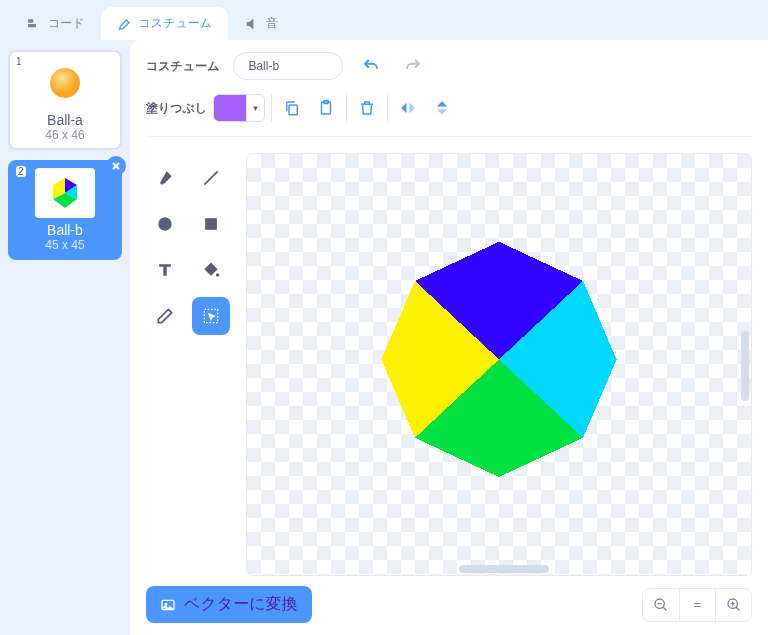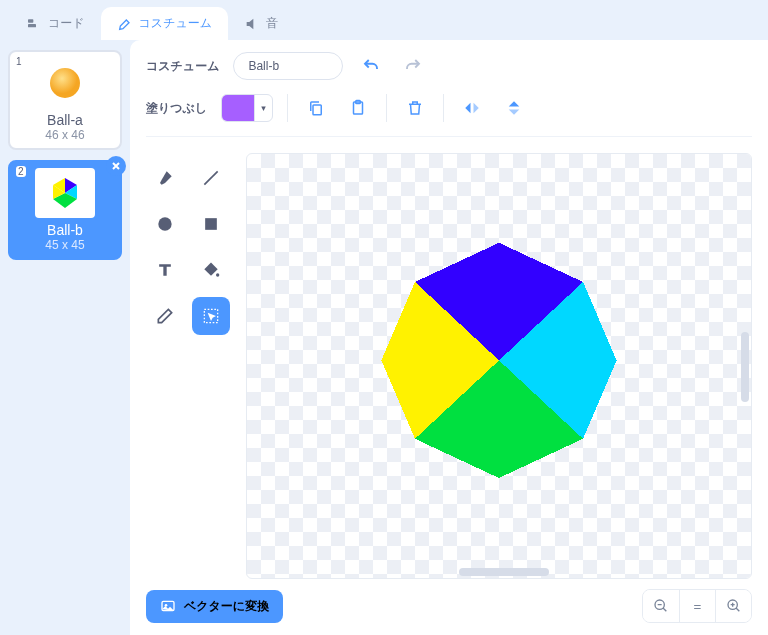--- a/index.html
+++ b/index.html
@@ -26,21 +26,21 @@
 
 .editor { flex: 1; background: #fff; border-radius: 10px 0 0 0; margin-top:0; padding: 12px 16px; position: relative; display:flex; flex-direction:column;}
 
 .row1 { display:flex; align-items:center; gap:14px; margin-bottom:14px;}
 .label { font-size:12px; color:#575e75; font-weight:600;}
 .name-input { border:1px solid #dde3ee; border-radius:20px; padding:6px 14px; font-size:12px; color:#575e75; width:110px;}
 .icon-btn { background:none; border:none; cursor:pointer; color:#4c97ff; width:28px; height:28px; display:flex; align-items:center; justify-content:center; border-radius:6px;}
 .icon-btn.muted { color:#b8c2d6; }
 .divider-v { width:1px; height:28px; background:#e6ebf2; }
 
-.row2 { display:flex; align-items:center; gap:14px; margin-bottom:16px; padding-bottom:14px; border-bottom:1px solid #eef2f8;}
+.row2 { display:flex; align-items:center; gap:6px; margin-bottom:16px; padding-bottom:14px; border-bottom:1px solid #eef2f8;}
 .fill-swatch { display:flex; border:1px solid #dde3ee; border-radius:6px; overflow:hidden;}
 .swatch { width:32px; height:26px; background:#a65fff;}
 .swatch-arrow { width:18px; height:26px; display:flex; align-items:center; justify-content:center; color:#575e75; font-size:9px; border-left:1px solid #dde3ee;}
 
 .workspace { flex:1; display:flex; gap:10px; position:relative;}
 .tools { width:90px; display:flex; flex-wrap:wrap; gap:8px; align-content:flex-start; padding-top:6px;}
 .tool { width:38px; height:38px; border-radius:8px; display:flex; align-items:center; justify-content:center; color:#575e75; cursor:pointer;}
 .tool.selected { background:#4c97ff; color:#fff;}
 
 .canvas-wrap { flex:1; border:1px solid #e6ebf2; border-radius:6px; position:relative; overflow:hidden; background:#fff;}
@@ -51,21 +51,21 @@
     linear-gradient(45deg,transparent 75%,#eceff5 75%),
     linear-gradient(-45deg,transparent 75%,#eceff5 75%);
   background-size:28px 28px;
   background-position:0 0,0 14px,14px -14px,-14px 0;
 }
 .pixel-ball { position:absolute; left:50%; top:50%; transform:translate(-50%,-52%); width:280px; height:280px;}
 .scrollbar-v { position:absolute; right:2px; top:42%; width:8px; height:70px; background:#d6dce8; border-radius:4px;}
 .scrollbar-h { position:absolute; bottom:2px; left:42%; height:8px; width:90px; background:#d6dce8; border-radius:4px;}
 
 .bottom-row { display:flex; align-items:center; justify-content:space-between; margin-top:10px;}
-.convert-btn { background:#4c97ff; color:#000000; border:none; border-radius:8px; padding:8px 14px; font-size:12px; font-weight:700; display:flex; align-items:center; gap:8px; cursor:pointer;}
+.convert-btn { background:#4c97ff; color:#4c1d95; border:none; border-radius:8px; padding:8px 14px; font-size:16px; font-weight:400; display:flex; align-items:center; gap:8px; cursor:pointer;}
 .zoom-group { display:flex; border:1px solid #e6ebf2; border-radius:8px; overflow:hidden; margin-left:auto;}
 .zoom-group button { background:#fff; border:none; width:36px; height:32px; color:#7a8599; cursor:pointer; display:flex; align-items:center; justify-content:center;}
 .zoom-group button + button { border-left:1px solid #e6ebf2;}
 </style>
 </head>
 <body>
 
 <div class="tabs">
   <div class="tab">
     <svg viewBox="0 0 24 24" fill="currentColor">

